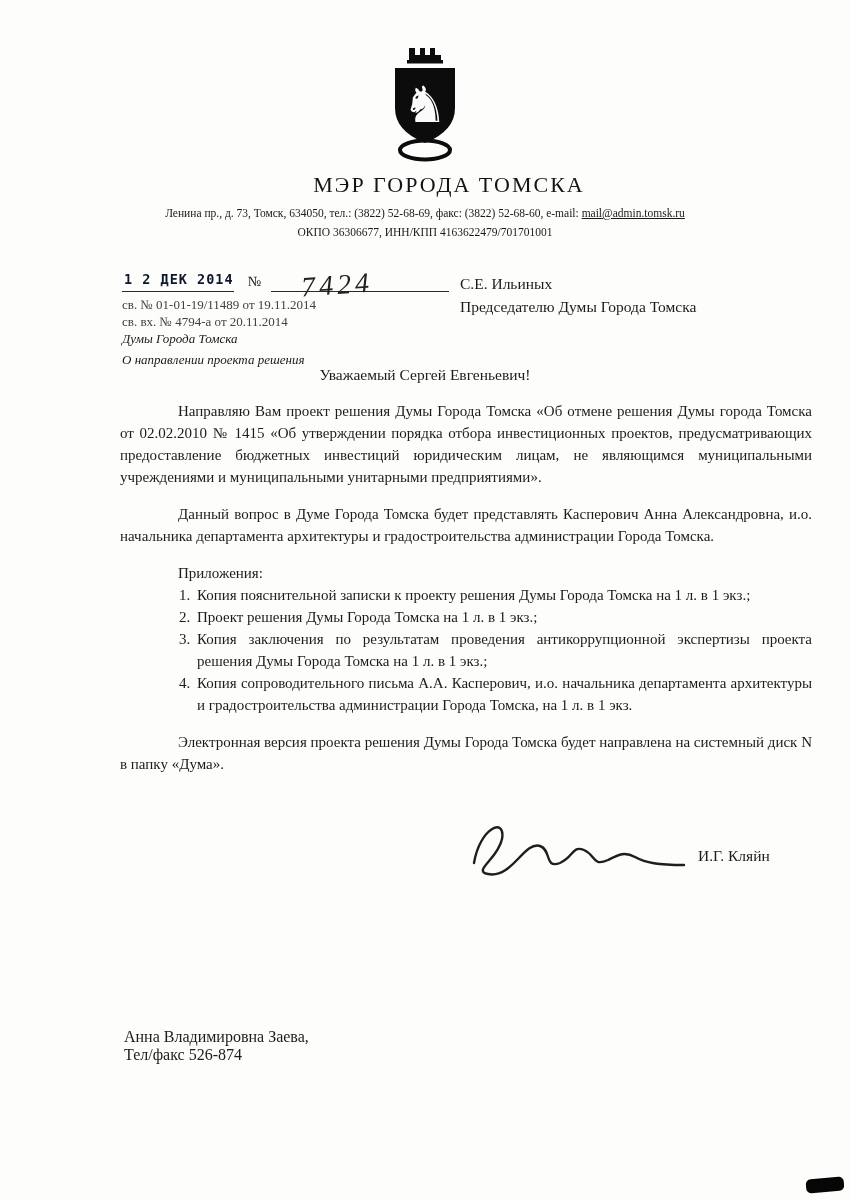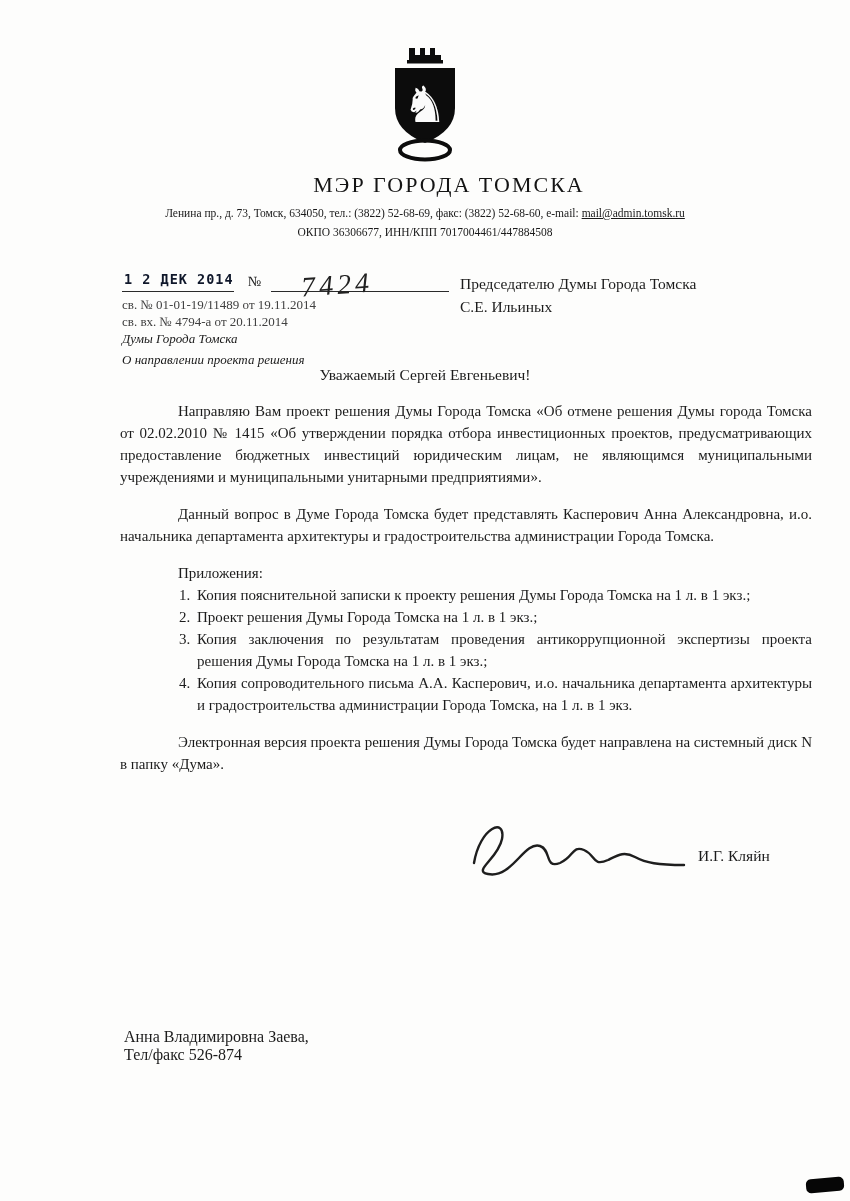--- a/index.html
+++ b/index.html
@@ -82,42 +82,42 @@
       <rect x="29" y="18" width="36" height="3.5" fill="#0c0c0c"></rect>
 
       <path d="M17 26 h60 v40 q0 23 -30 35 q-30 -12 -30 -35 z" fill="#0c0c0c"></path>
 
       <text x="47" y="80" font-size="50" text-anchor="middle" fill="#fbfbfb" font-family="DejaVu Sans, sans-serif">♞</text>
 
       <ellipse cx="47" cy="108" rx="25" ry="9.5" fill="none" stroke="#0c0c0c" stroke-width="4"></ellipse>
     </svg>
     <div class="org-name">МЭР ГОРОДА ТОМСКА</div>
     <div class="address-line"><span>Ленина пр., д. 73, Томск, 634050, тел.: (3822) 52-68-69, факс: (3822) 52-68-60, e-mail: </span><span class="email">mail@admin.tomsk.ru</span></div>
-    <div class="codes-line">ОКПО 36306677, ИНН/КПП 7017004461/447884508</div>
+    <div class="codes-line">ОКПО 36306677, ИНН/КПП 4163622479/701701001</div>
   </div>
 
   <div class="meta-left">
     <div class="stamp-row">
       <span class="blank date-blank">
           <span class="date-stamp">1 2 ДЕК 2014</span>
         </span>
       <span class="num-label">№</span>
       <span class="blank num-blank">
           <span class="handwritten">7424</span>
         </span>
     </div>
     <div class="ref-line">св. № 01-01-19/11489 от 19.11.2014</div>
     <div class="ref-line">св. вх. № 4794-а от 20.11.2014</div>
     <div class="subject">Думы Города Томска</div>
     <div class="subject subject-first">О направлении проекта решения</div>
   </div>
 
   <div class="meta-right">
+    <div>С.Е. Ильиных</div>
     <div>Председателю Думы Города Томска</div>
-    <div>С.Е. Ильиных</div>
   </div>
 
   <div class="salutation">Уважаемый Сергей Евгеньевич!</div>
 
   <div class="body-block">
     <p class="para">Направляю Вам проект решения Думы Города Томска «Об отмене решения Думы города Томска от 02.02.2010 № 1415 «Об утверждении порядка отбора инвестиционных проектов, предусматривающих предоставление бюджетных инвестиций юридическим лицам, не являющимся муниципальными учреждениями и муниципальными унитарными предприятиями».</p>
     <p class="para">Данный вопрос в Думе Города Томска будет представлять Касперович Анна Александровна, и.о. начальника департамента архитектуры и градостроительства администрации Города Томска.</p>
 
     <div class="attach-label">Приложения:</div>
     <ol class="attach-list">

